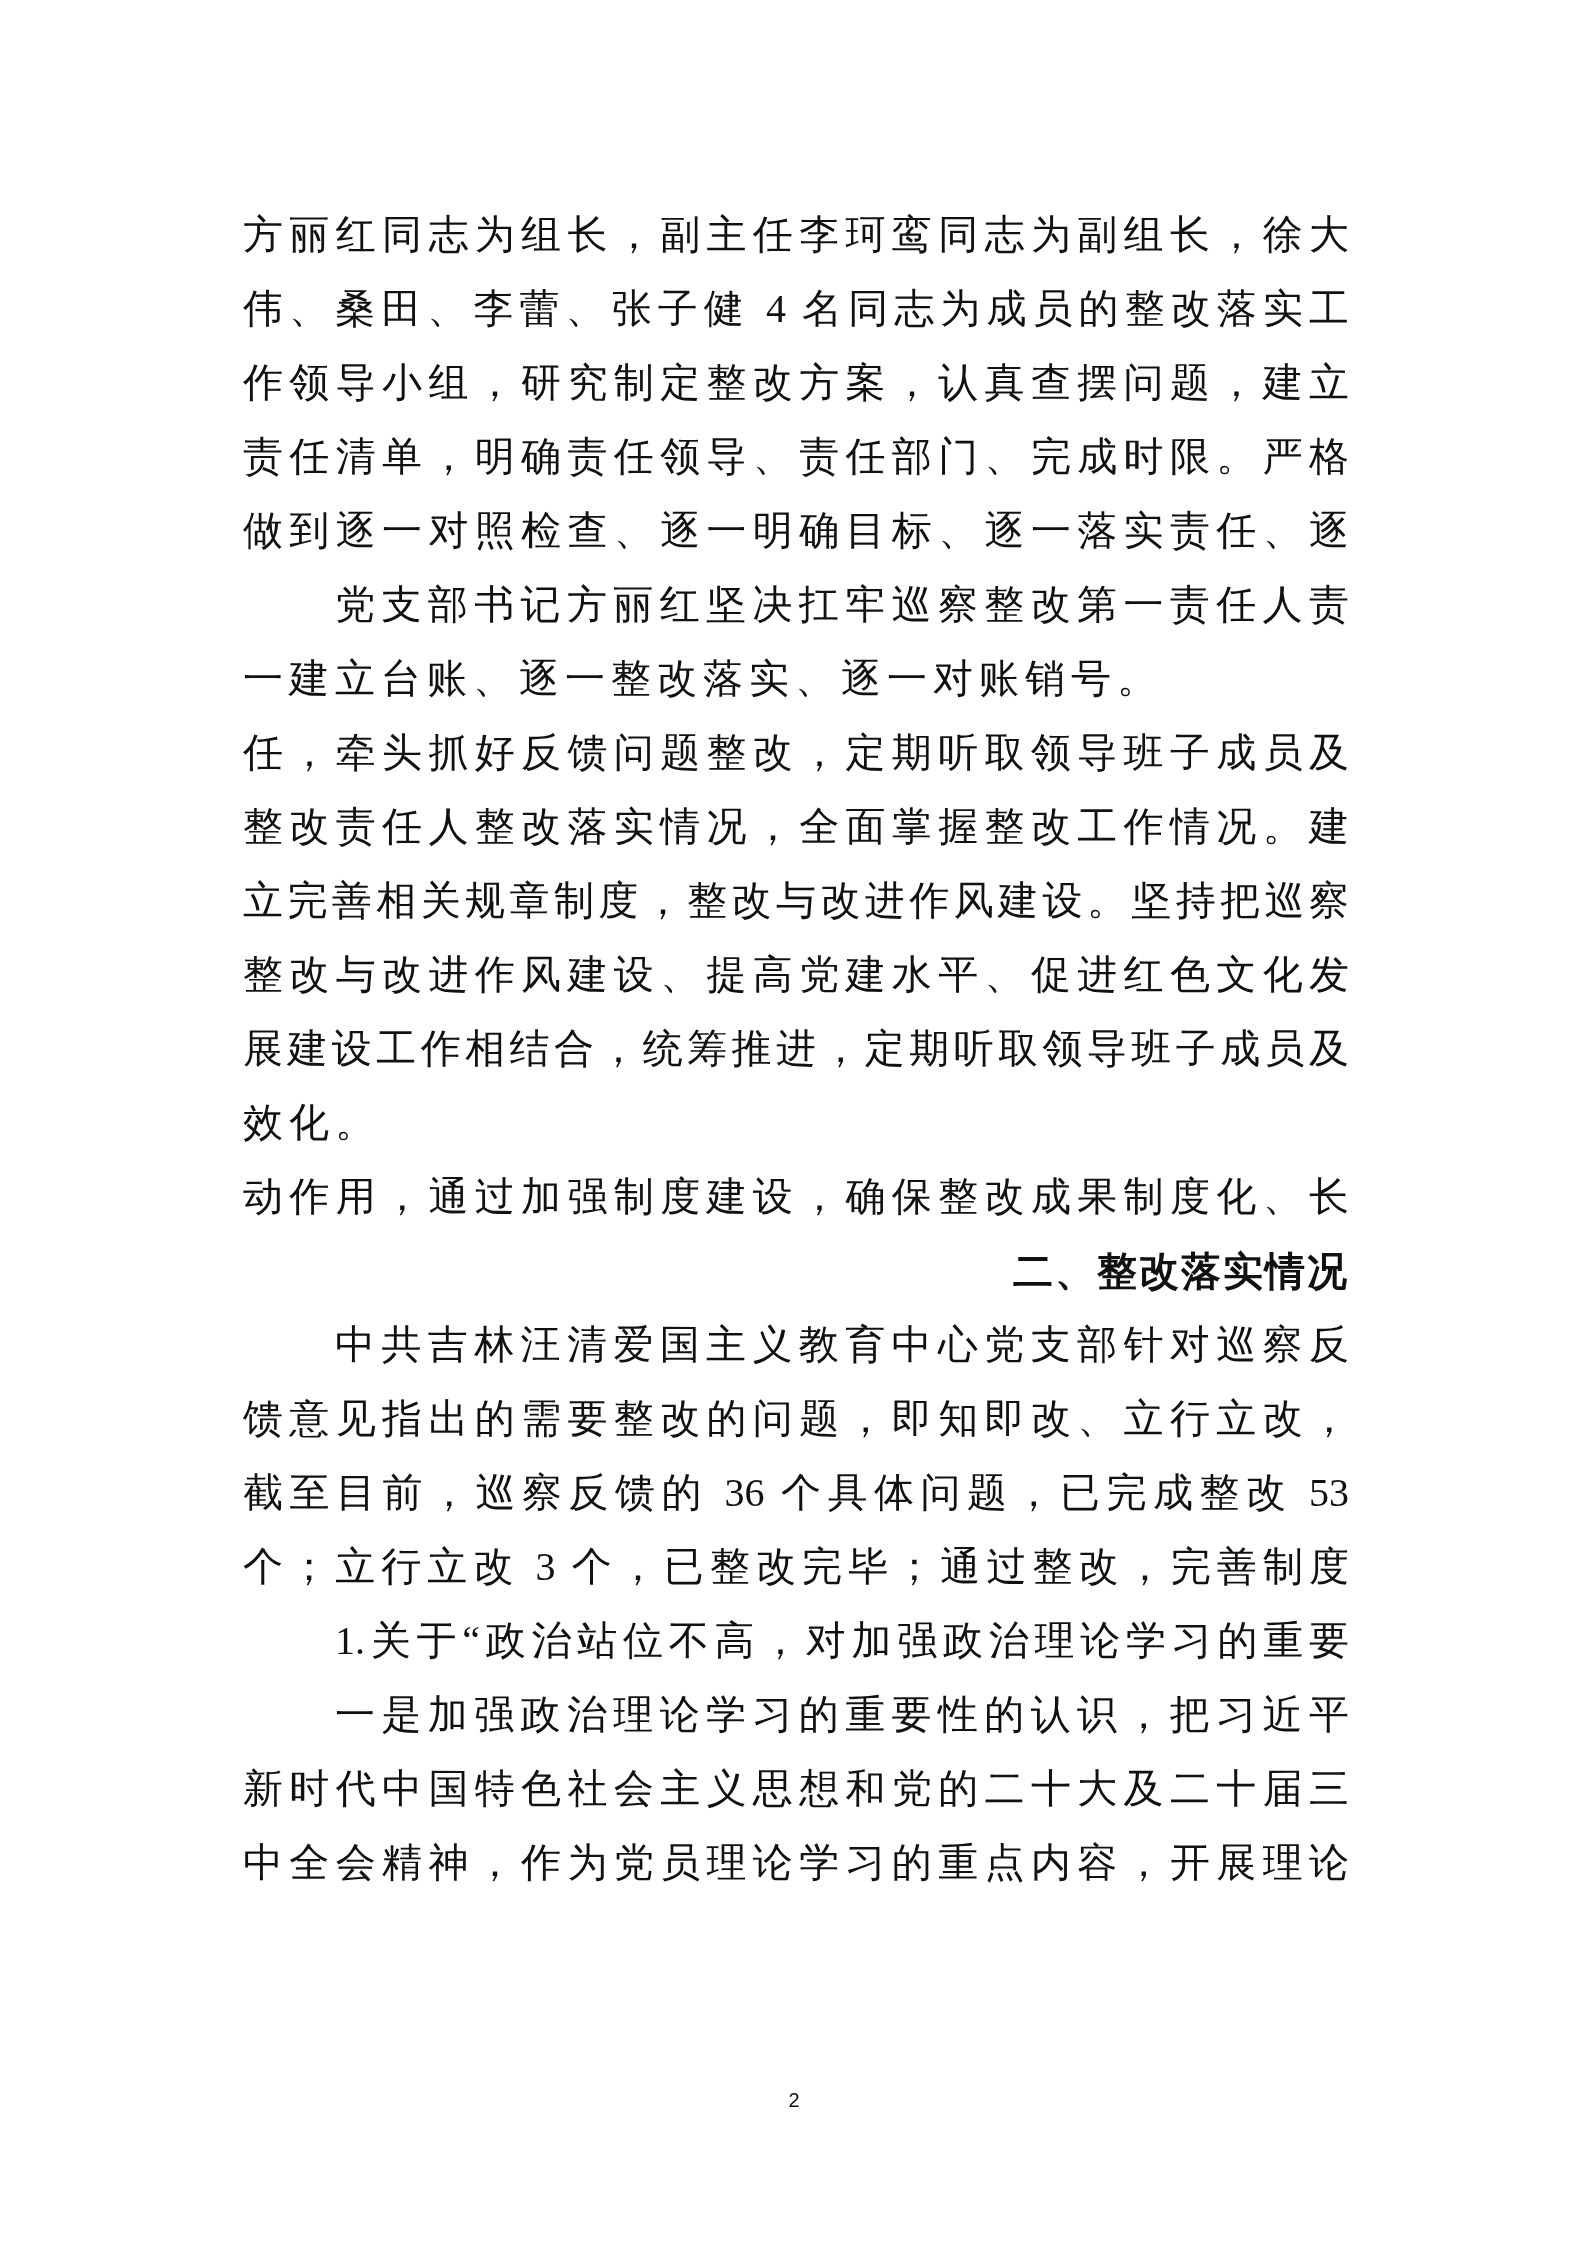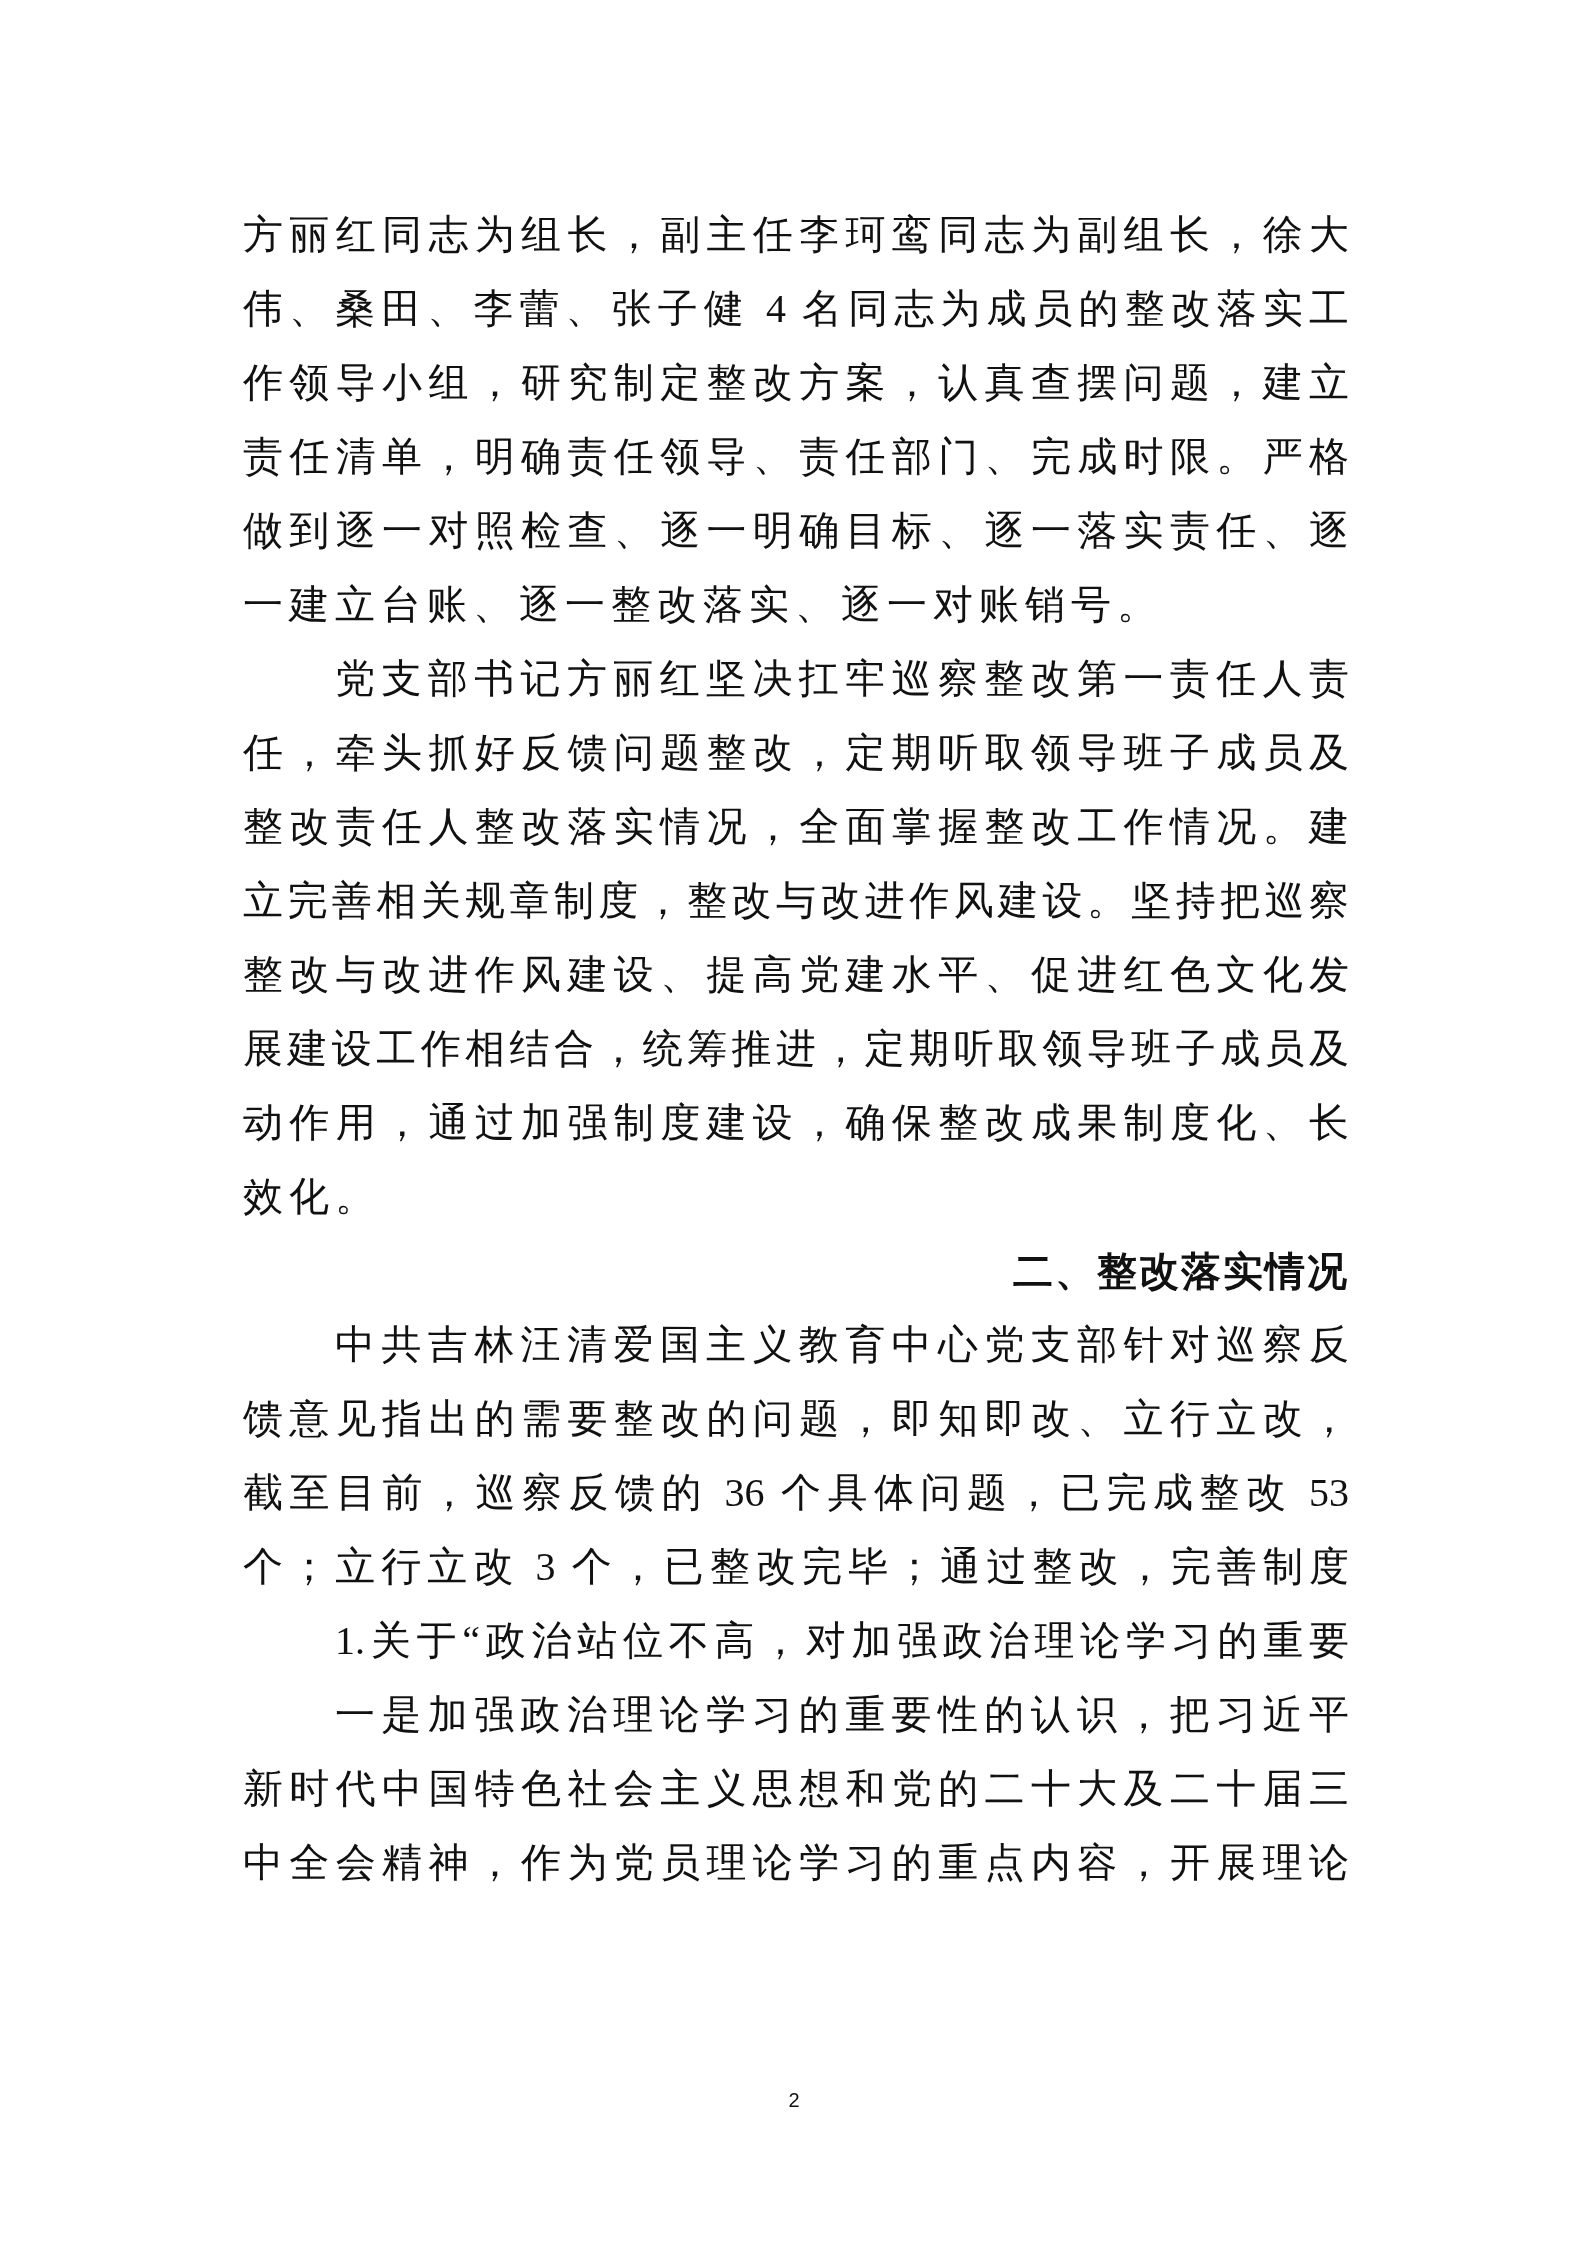--- a/index.html
+++ b/index.html
@@ -74,30 +74,30 @@
 </head>
 <body>
 
 <div class="page">
   <div class="body-text">
     <div class="line justify">方丽红同志为组长，副主任李珂鸾同志为副组长，徐大</div>
     <div class="line justify">伟、桑田、李蕾、张子健 4 名同志为成员的整改落实工</div>
     <div class="line justify">作领导小组，研究制定整改方案，认真查摆问题，建立</div>
     <div class="line justify">责任清单，明确责任领导、责任部门、完成时限。严格</div>
     <div class="line justify">做到逐一对照检查、逐一明确目标、逐一落实责任、逐</div>
+    <div class="line justify indent">党支部书记方丽红坚决扛牢巡察整改第一责任人责</div>
+
     <div class="line last">一建立台账、逐一整改落实、逐一对账销号。</div>
-
-    <div class="line justify indent">党支部书记方丽红坚决扛牢巡察整改第一责任人责</div>
     <div class="line justify">任，牵头抓好反馈问题整改，定期听取领导班子成员及</div>
     <div class="line justify">整改责任人整改落实情况，全面掌握整改工作情况。建</div>
     <div class="line justify">立完善相关规章制度，整改与改进作风建设。坚持把巡察</div>
     <div class="line justify">整改与改进作风建设、提高党建水平、促进红色文化发</div>
     <div class="line justify">展建设工作相结合，统筹推进，定期听取领导班子成员及</div>
+    <div class="line last">效化。</div>
     <div class="line justify">动作用，通过加强制度建设，确保整改成果制度化、长</div>
-    <div class="line last">效化。</div>
 
     <div class="line heading">二、整改落实情况</div>
 
     <div class="line justify indent">中共吉林汪清爱国主义教育中心党支部针对巡察反</div>
     <div class="line justify">馈意见指出的需要整改的问题，即知即改、立行立改，</div>
     <div class="line justify">截至目前，巡察反馈的 36 个具体问题，已完成整改 53</div>
     <div class="line justify">个；立行立改 3 个，已整改完毕；通过整改，完善制度</div>
 
     <div class="line justify indent">1.关于“政治站位不高，对加强政治理论学习的重要</div>
 

